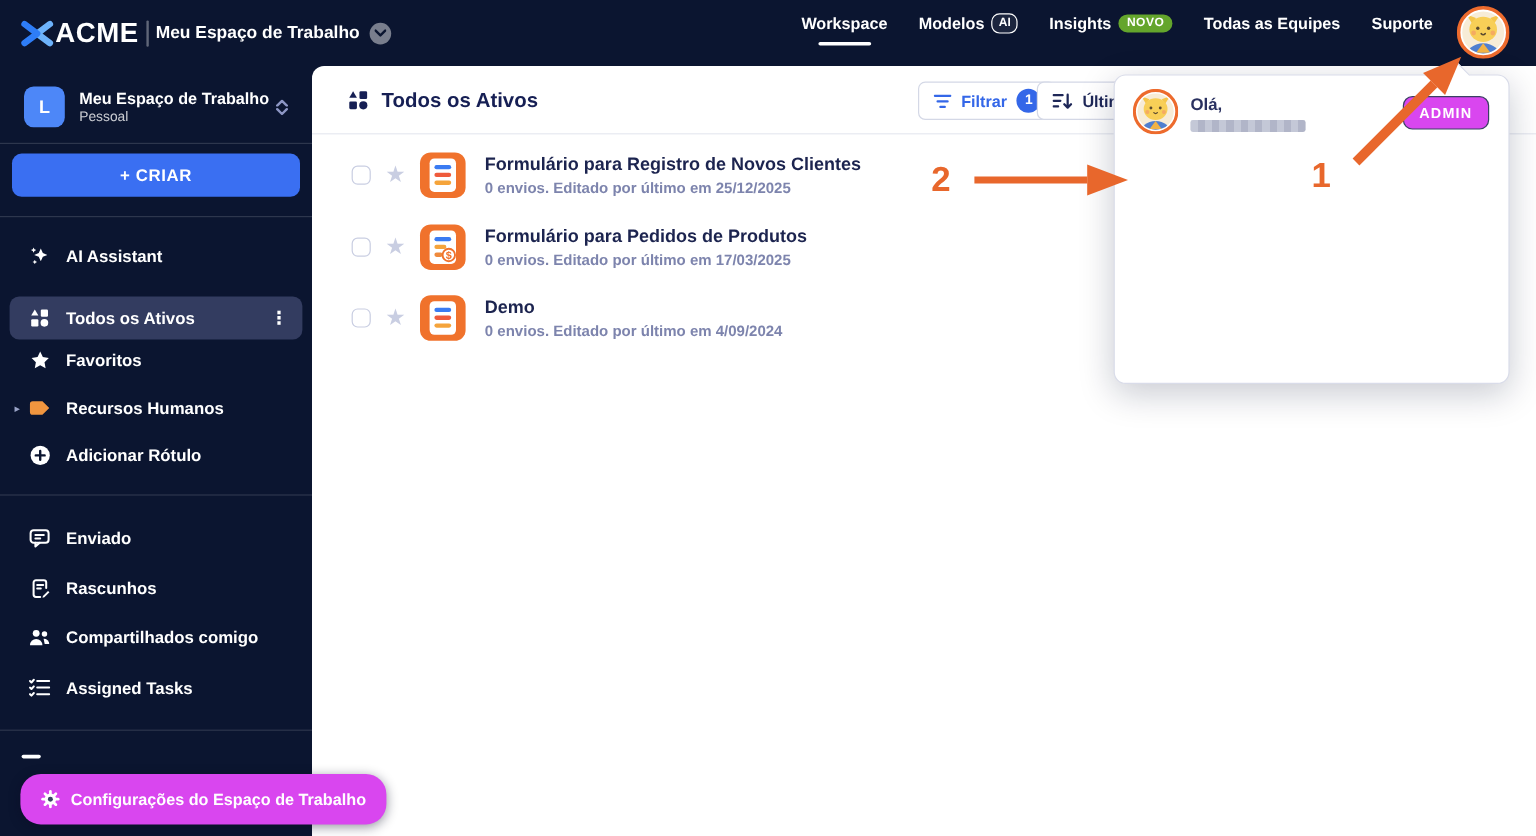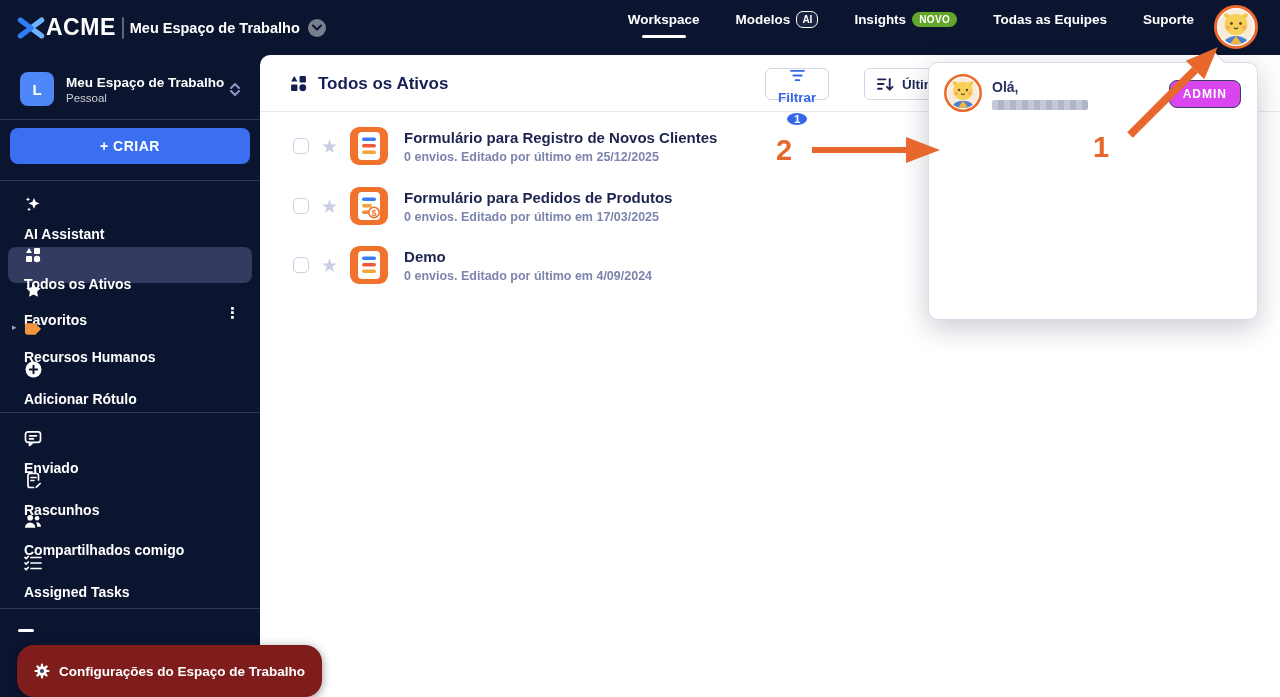--- a/index.html
+++ b/index.html
@@ -7,53 +7,53 @@
   body { font-family:"Liberation Sans","DejaVu Sans",sans-serif; background:#0b1530; position:relative; }
 
   
   .topbar { position:absolute; left:0; top:0; width:1280px; height:55px; background:#0b1530; z-index:10; }
   .brand { position:absolute; left:16px; top:0; height:55px; display:flex; align-items:center; }
   .brand-name { color:#fff; font-size:23px; font-weight:800; letter-spacing:.5px; }
   .brand-divider { width:2px; height:22px; background:rgba(255,255,255,.35); border-radius:1px; margin:0 6px; }
   .ws-switch { display:flex; align-items:center; gap:8px; cursor:pointer; }
   .ws-switch-label { color:#fff; font-size:14.5px; font-weight:700; }
   .chev-circle { width:18px; height:18px; border-radius:50%; background:rgba(255,255,255,.45); display:flex; align-items:center; justify-content:center; }
-  .topnav { position:absolute; right:86px; top:0; height:38px; display:flex; align-items:center; gap:36px; }
+  .topnav { position:absolute; right:86px; top:0; height:38px; display:flex; align-items:center; gap:26px; }
   .topnav-item { position:relative; display:flex; align-items:center; gap:6px; color:#fff; font-size:13.5px; font-weight:700; cursor:pointer; height:55px; }
   .topnav-item.active::after { content:""; position:absolute; left:50%; transform:translateX(-50%); bottom:9px; width:44px; height:3px; border-radius:2px; background:#fff; }
   .badge-ai { display:inline-flex; align-items:center; justify-content:center; border:1.5px solid #fff; background:rgba(255,255,255,.07); color:#fff; font-size:10px; font-weight:800; border-radius:7px; padding:1px 5px; height:17px; }
   .badge-novo { display:inline-flex; align-items:center; background:#64a52c; color:#fff; font-size:10px; font-weight:800; border-radius:9px; padding:2px 7px; letter-spacing:.4px; }
   .topbar-avatar { position:absolute; right:22px; top:5px; width:44px; height:44px; cursor:pointer; }
 
   
   .sidebar { position:absolute; left:0; top:55px; width:260px; height:642px; background:#0b1530; z-index:8; }
   .ws-row { position:absolute; left:0; top:10px; width:260px; height:48px; display:flex; align-items:center; padding:0 20px; gap:12px; cursor:pointer; }
   .ws-avatar { width:34px; height:34px; border-radius:8px; background:#4d87f8; color:#fff; font-size:15px; font-weight:700; display:flex; align-items:center; justify-content:center; flex:0 0 auto; }
   .ws-texts { flex:1; min-width:0; }
   .ws-name { color:#fff; font-size:13.5px; font-weight:700; white-space:nowrap; }
   .ws-sub { color:rgba(255,255,255,.78); font-size:11.5px; margin-top:2px; }
   .ws-chevs { color:#8d96c4; display:flex; flex-direction:column; gap:1px; }
   .side-divider { position:absolute; left:0; width:260px; height:1px; background:rgba(255,255,255,.14); }
   .btn-create { position:absolute; left:10px; top:73px; width:240px; height:36px; background:#3a6ff2; border:none; border-radius:8px; color:#fff; font-family:inherit; font-size:14px; font-weight:800; letter-spacing:.5px; cursor:pointer; }
-  .side-item { position:absolute; left:8px; width:244px; height:36px; display:flex; gap:13px; padding:0 0 0 16px; color:#fff; font-size:14px; font-weight:600; cursor:pointer; border-radius:8px;flex-direction:column; }
+  .side-item { position:absolute; left:8px; width:244px; height:36px; display:flex; align-items:center; gap:13px; padding:0 0 0 16px; color:#fff; font-size:14px; font-weight:600; cursor:pointer; border-radius:8px; }
   .side-item .ic { width:18px; display:flex; justify-content:center; flex:0 0 auto; }
   .side-item.selected { background:#333c60; }
   .kebab { margin-left:auto; margin-right:12px; color:#fff; font-size:15px; font-weight:700; letter-spacing:0; line-height:1; cursor:pointer; }
   .mini-caret { position:absolute; left:4px; color:#9aa3c7; font-size:9px; }
   .hidden-item-dash { position:absolute; left:18px; top:574px; width:16px; height:3px; background:#fff; border-radius:2px; }
 
-  .footer-pill { position:absolute; left:17px; top:645px; height:52px; display:flex; align-items:center; gap:9px; padding:0 17px; background:#7f1d1d; border-radius:17px; box-shadow:0 2px 10px rgba(8,12,35,.45); z-index:40; cursor:pointer; }
+  .footer-pill { position:absolute; left:17px; top:645px; height:42px; display:flex; align-items:center; gap:9px; padding:0 17px; background:#d946ef; border-radius:17px; box-shadow:0 2px 10px rgba(8,12,35,.45); z-index:40; cursor:pointer; }
   .footer-pill span.lbl { color:#fff; font-size:13.5px; font-weight:700; white-space:nowrap; }
 
   
   .main { position:absolute; left:260px; top:55px; width:1020px; height:642px; background:#fff; border-top-left-radius:10px; z-index:5; }
   .main-header { position:relative; height:57px; border-bottom:1px solid #e7e9f1; }
   .title-group { position:absolute; left:30px; top:0; height:57px; display:flex; align-items:center; gap:11px; }
   .main-title { color:#161f54; font-size:17px; font-weight:800; }
-  .btn-filter { position:absolute; left:505px; top:13px; height:32px; display:flex; align-items:center; gap:8px; padding:0 12px; background:#fff; border:1px solid #d4d8e6; border-radius:6px; cursor:pointer; font-family:inherit;flex-direction:column; }
+  .btn-filter { position:absolute; left:505px; top:13px; height:32px; display:flex; align-items:center; gap:8px; padding:0 12px; background:#fff; border:1px solid #d4d8e6; border-radius:6px; cursor:pointer; font-family:inherit; }
   .btn-filter .lbl { color:#3467e8; font-size:13.5px; font-weight:700; }
   .filter-count { width:20px; height:20px; border-radius:50%; background:#3467e8; color:#fff; font-size:11.5px; font-weight:700; display:flex; align-items:center; justify-content:center; }
   .btn-sort { position:absolute; left:604px; top:13px; height:32px; width:150px; display:flex; align-items:center; gap:8px; padding:0 12px; background:#fff; border:1px solid #d4d8e6; border-radius:6px; cursor:pointer; font-family:inherit; }
   .btn-sort .lbl { color:#1e2757; font-size:13.5px; font-weight:700; }
 
   .asset-row { position:absolute; left:0; width:700px; height:56px; display:flex; align-items:center; padding-left:33px; gap:12px; }
   .row1 { top:63px; } .row2 { top:123px; } .row3 { top:182px; }
   .chk { width:16px; height:16px; border:1.5px solid #c9cee2; border-radius:5px; background:#fff; cursor:pointer; flex:0 0 auto; }
   .row-star { color:#c9cee2; font-size:19px; line-height:1; cursor:pointer; flex:0 0 auto; }
   .form-ic { width:38px; height:38px; border-radius:9px; background:#f0722c; display:flex; align-items:center; justify-content:center; flex:0 0 auto; }

